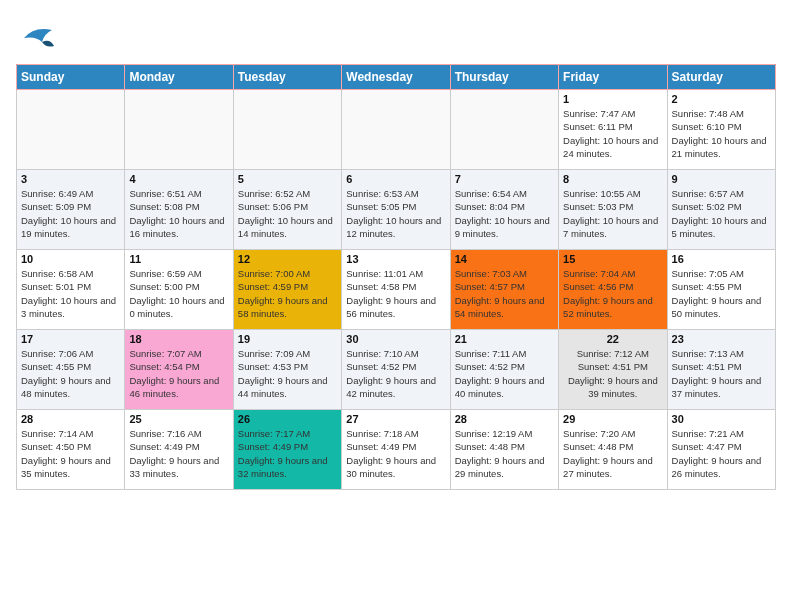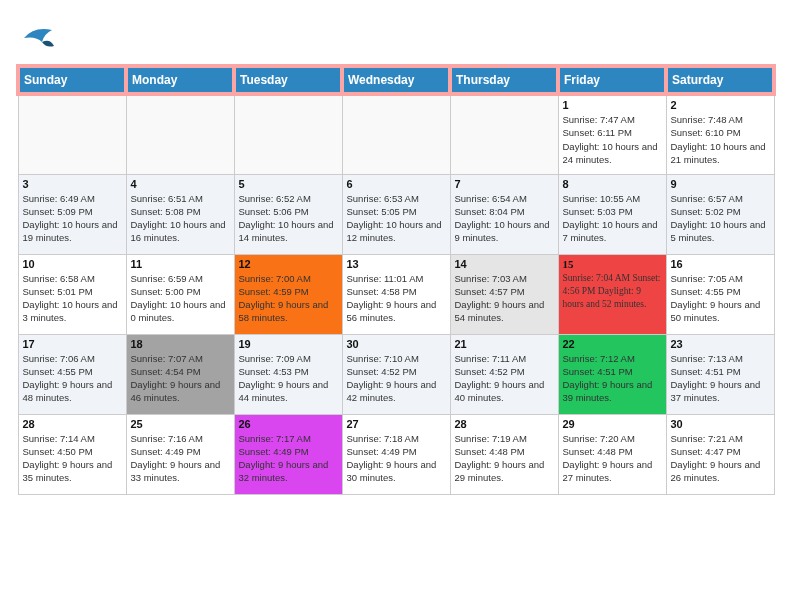--- a/index.html
+++ b/index.html
@@ -51,21 +51,21 @@
     .calendar {
       width: 100%;
       border-collapse: collapse;
     }
     .calendar th {
       background: #2e86c1;
       color: #fff;
       font-size: 12px;
       font-weight: bold;
       padding: 5px 4px;
-      border: 4px solid #fca5a5;
+      border: 1px solid #fca5a5;
       text-align: left;
     }
     .calendar td {
       border: 1px solid #ccc;
       vertical-align: top;
       padding: 3px 4px;
       font-size: 10px;
       color: #333;
       width: 14.28%;
       min-height: 80px;
@@ -210,42 +210,42 @@
 Daylight: 10 hours
 and 3 minutes.</div>
         </td>
         <td style="background: rgb(255, 255, 255);">
           <div class="day-number">11</div>
           <div class="day-info">Sunrise: 6:59 AM
 Sunset: 5:00 PM
 Daylight: 10 hours
 and 0 minutes.</div>
         </td>
-        <td style="background: #f97316;">
+        <td style="background: #eab308;">
           <div class="day-number">12</div>
           <div class="day-info">Sunrise: 7:00 AM
 Sunset: 4:59 PM
 Daylight: 9 hours
 and 58 minutes.</div>
         </td>
         <td style="background: rgb(255, 255, 255);">
           <div class="day-number">13</div>
           <div class="day-info">Sunrise: 11:01 AM
 Sunset: 4:58 PM
 Daylight: 9 hours
 and 56 minutes.</div>
         </td>
-        <td style="background: #e5e5e5;">
+        <td style="background: #f97316;">
           <div class="day-number">14</div>
           <div class="day-info">Sunrise: 7:03 AM
 Sunset: 4:57 PM
 Daylight: 9 hours
 and 54 minutes.</div>
         </td>
-        <td style="background: #ef4444; font-family: Liberation Serif, serif;">
+        <td style="background: #f97316;">
           <div class="day-number">15</div>
           <div class="day-info">Sunrise: 7:04 AM
 Sunset: 4:56 PM
 Daylight: 9 hours
 and 52 minutes.</div>
         </td>
         <td style="background: rgb(255, 255, 255);">
           <div class="day-number">16</div>
           <div class="day-info">Sunrise: 7:05 AM
 Sunset: 4:55 PM
@@ -254,21 +254,21 @@
         </td>
       </tr>
       <tr>
         <td style="background: rgb(240, 244, 248); margin-top: 44px;">
           <div class="day-number">17</div>
           <div class="day-info">Sunrise: 7:06 AM
 Sunset: 4:55 PM
 Daylight: 9 hours
 and 48 minutes.</div>
         </td>
-        <td style="background: #a3a3a3;">
+        <td style="background: #f9a8d4;">
           <div class="day-number">18</div>
           <div class="day-info">Sunrise: 7:07 AM
 Sunset: 4:54 PM
 Daylight: 9 hours
 and 46 minutes.</div>
         </td>
         <td style="background: rgb(240, 244, 248); margin-left: 10px;">
           <div class="day-number">19</div>
           <div class="day-info">Sunrise: 7:09 AM
 Sunset: 4:53 PM
@@ -282,21 +282,21 @@
 Daylight: 9 hours
 and 42 minutes.</div>
         </td>
         <td style="background: rgb(240, 244, 248);">
           <div class="day-number">21</div>
           <div class="day-info">Sunrise: 7:11 AM
 Sunset: 4:52 PM
 Daylight: 9 hours
 and 40 minutes.</div>
         </td>
-        <td style="background: #22c55e;">
+        <td style="background: #e5e5e5; text-align: center;">
           <div class="day-number">22</div>
           <div class="day-info">Sunrise: 7:12 AM
 Sunset: 4:51 PM
 Daylight: 9 hours
 and 39 minutes.</div>
         </td>
         <td style="background: rgb(240, 244, 248);">
           <div class="day-number">23</div>
           <div class="day-info">Sunrise: 7:13 AM
 Sunset: 4:51 PM
@@ -312,37 +312,37 @@
 Daylight: 9 hours
 and 35 minutes.</div>
         </td>
         <td style="background: rgb(255, 255, 255);">
           <div class="day-number">25</div>
           <div class="day-info">Sunrise: 7:16 AM
 Sunset: 4:49 PM
 Daylight: 9 hours
 and 33 minutes.</div>
         </td>
-        <td style="background: #d946ef; margin-left: 16px;">
+        <td style="background: #14b8a6; margin-left: 16px;">
           <div class="day-number">26</div>
           <div class="day-info">Sunrise: 7:17 AM
 Sunset: 4:49 PM
 Daylight: 9 hours
 and 32 minutes.</div>
         </td>
         <td style="background: rgb(255, 255, 255);">
           <div class="day-number">27</div>
           <div class="day-info">Sunrise: 7:18 AM
 Sunset: 4:49 PM
 Daylight: 9 hours
 and 30 minutes.</div>
         </td>
         <td style="background: rgb(255, 255, 255);">
           <div class="day-number">28</div>
-          <div class="day-info">Sunrise: 7:19 AM
+          <div class="day-info">Sunrise: 12:19 AM
 Sunset: 4:48 PM
 Daylight: 9 hours
 and 29 minutes.</div>
         </td>
         <td style="background: rgb(255, 255, 255); margin-top: 41px;">
           <div class="day-number">29</div>
           <div class="day-info">Sunrise: 7:20 AM
 Sunset: 4:48 PM
 Daylight: 9 hours
 and 27 minutes.</div>

